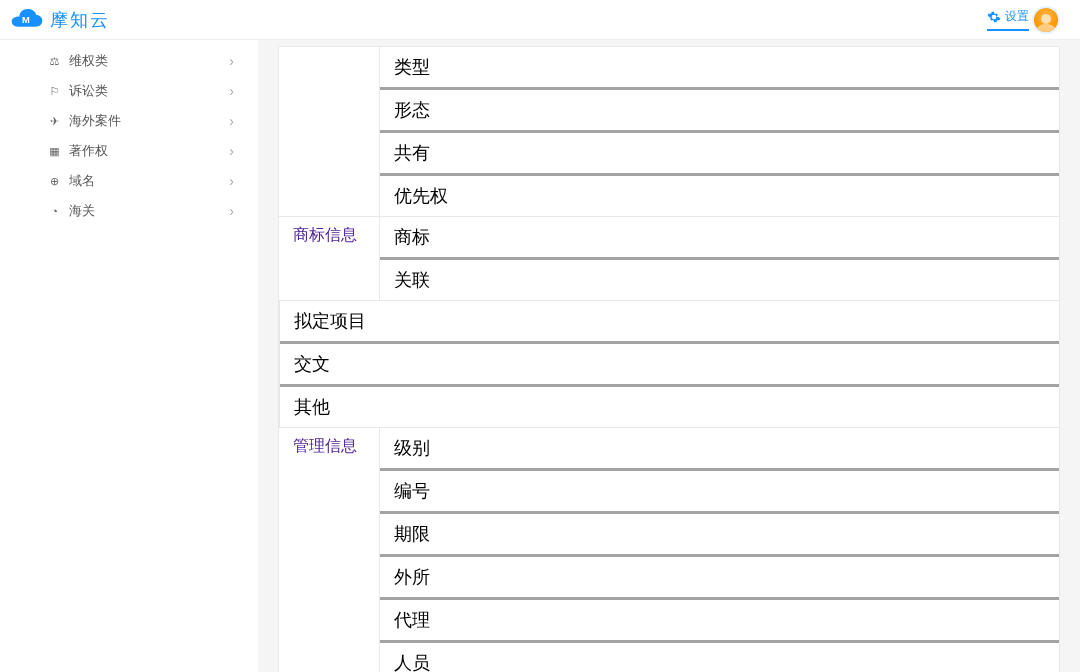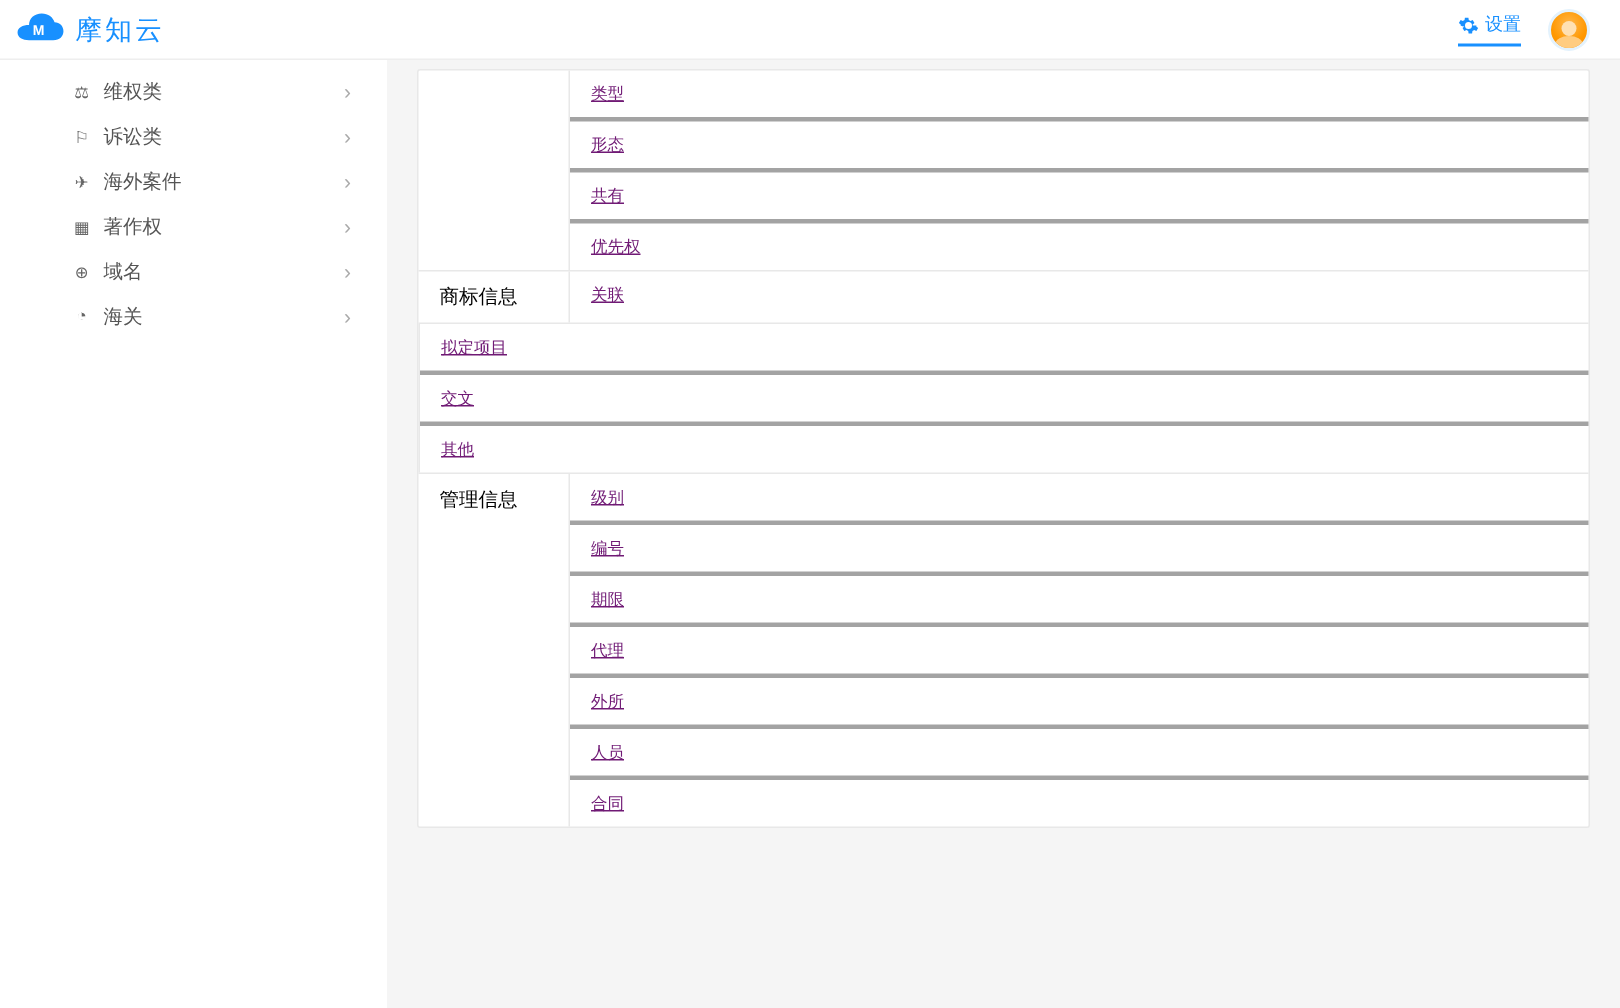--- a/index.html
+++ b/index.html
@@ -37,21 +37,21 @@
 .logo-icon svg { display:block; }
 .logo-text {
   color: #1890ff;
   font-size: 18px;
   font-weight: 400;
   letter-spacing: 2px;
 }
 .header-right {
   display: flex;
   align-items: center;
-  gap: 18px;
+  gap: 3px;
 }
 .settings-link {
   display: flex;
   align-items: center;
   gap: 4px;
   color: #1890ff;
   font-size: 12px;
   padding-bottom: 4px;
   border-bottom: 2px solid #1890ff;
   cursor: pointer;
@@ -142,33 +142,32 @@
 .group {
   display: flex;
   align-items: stretch;
 }
 .group + .group {
   border-top: 1px solid #e8e8e8;
 }
 .group-label {
   width: 100px;
   padding: 8px 14px;
-  color: #000000;
-  font-size: 13px;
+  color: #4c1d95;
+  font-size: 16px;
   flex-shrink: 0;
 }
 .rows {
   flex: 1;
   border-left: 1px solid #e8e8e8;
 }
 .row {
   padding: 8px 14px;
-  color: #701a75;
-  font-size: 11px;
-  text-decoration: underline;
+  color: #000000;
+  font-size: 18px;
 }
 .row + .row {
   border-top: 3px solid #a3a3a3;
 }
 </style>
 </head>
 <body>
 
 <div class="header">
   <div class="logo-wrap">
@@ -255,38 +254,39 @@
           <div class="rows">
             <div class="row">类型</div>
             <div class="row">形态</div>
             <div class="row">共有</div>
             <div class="row">优先权</div>
           </div>
         </div>
         <div class="group">
           <div class="group-label">商标信息</div>
           <div class="rows">
+            <div class="row">商标</div>
             <div class="row">关联</div>
           </div>
         </div>
         <div class="group">
           <div class="rows">
             <div class="row">拟定项目</div>
             <div class="row">交文</div>
             <div class="row">其他</div>
           </div>
         </div>
         <div class="group">
           <div class="group-label">管理信息</div>
           <div class="rows">
             <div class="row">级别</div>
             <div class="row">编号</div>
             <div class="row">期限</div>
+            <div class="row">外所</div>
             <div class="row">代理</div>
-            <div class="row">外所</div>
             <div class="row">人员</div>
             <div class="row">合同</div>
           </div>
         </div>
       </div>
   </div>
 
 </div>
 
 </body></html>

